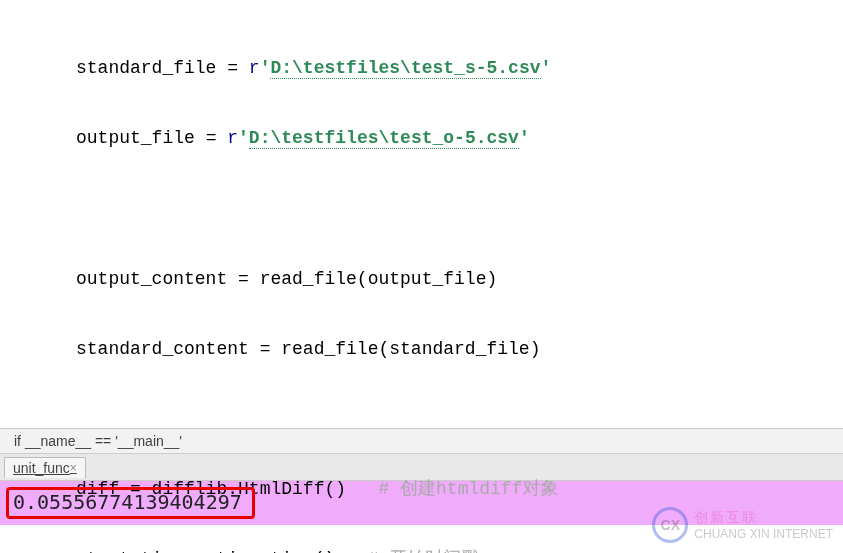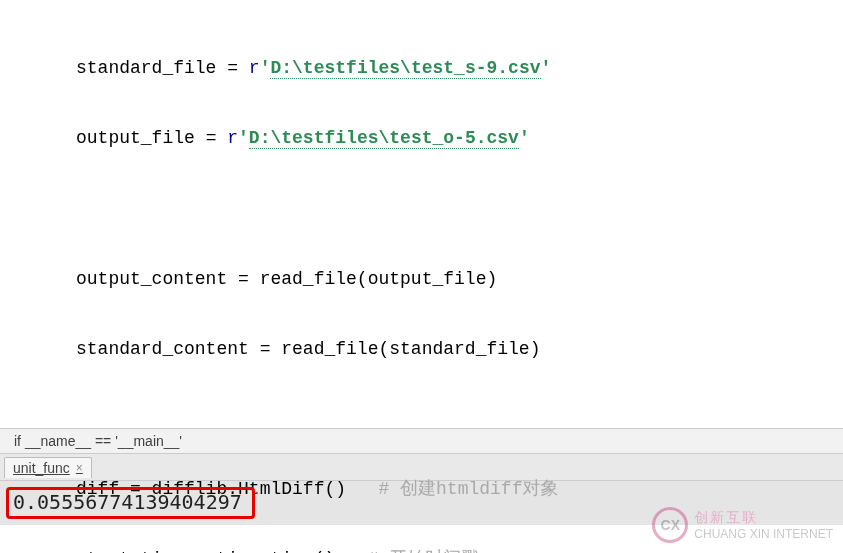--- a/index.html
+++ b/index.html
@@ -41,38 +41,38 @@
     background: #e9e9e9;
     border-bottom: 1px solid #ccc;
     font-size: 14px;
     font-family: "Segoe UI", sans-serif;
     height: 26px;
     padding-left: 4px;
   }
   .tab {
     display: flex;
     align-items: center;
-    gap: 6px;
+    gap: 0;
     padding: 2px 8px;
     background: #f6f6f6;
     border: 1px solid #bbb;
     border-bottom: none;
     border-radius: 2px 2px 0 0;
     color: #444;
     text-decoration: underline;
   }
   .tab .close-x {
     color: #888;
     font-size: 12px;
     font-style: normal;
     text-decoration: none;
     cursor: pointer;
   }
   .console {
-    background: #e5e5e5;
+    background: #f0abfc;
     padding: 6px 6px;
     font-family: Consolas, monospace;
     font-size: 20px;
   }
   .result-box {
     display: inline-block;
     border: 3px solid #e60000;
     border-radius: 4px;
     padding: 0 10px 2px 4px;
     color: #222;
@@ -83,37 +83,37 @@
     bottom: 10px;
     opacity: 0.35;
     display: flex;
     align-items: center;
     gap: 6px;
     font-family: sans-serif;
   }
   .watermark .logo {
     width: 30px;
     height: 30px;
-    border: 3px solid #be185d;
+    border: 3px solid #1d4ed8;
     border-radius: 50%;
     display: flex;
     align-items: center;
     justify-content: center;
     font-size: 14px;
     color: #555;
     font-weight: bold;
   }
   .watermark .txt .a { font-size: 14px; color: #ec4899; letter-spacing: 2px; }
   .watermark .txt .b { font-size: 12px;  color: #666; }
 </style>
 </head>
 <body>
 
 <div class="editor">
-<span class="code-line"><span>standard_file</span><span> = </span><span class="rkw">r</span><span class="str">'</span><span class="path">D:\testfiles\test_s-9.csv</span><span class="str">'</span></span>
+<span class="code-line"><span>standard_file</span><span> = </span><span class="rkw">r</span><span class="str">'</span><span class="path">D:\testfiles\test_s-5.csv</span><span class="str">'</span></span>
 <span class="code-line"><span>output_file</span><span> = </span><span class="rkw">r</span><span class="str">'</span><span class="path">D:\testfiles\test_o-5.csv</span><span class="str">'</span></span>
 <span class="code-line"> </span>
 <span class="code-line"><span>output_content = read_file(output_file)</span></span>
 <span class="code-line"><span>standard_content = read_file(standard_file)</span></span>
 <span class="code-line"> </span>
 <span class="code-line"><span>diff = difflib.HtmlDiff()   </span><span class="cmt"># 创建htmldiff对象</span></span>
 <span class="code-line"><span>start_time = time.time()   </span><span class="cmt"># 开始时间戳</span></span>
 
 
 

